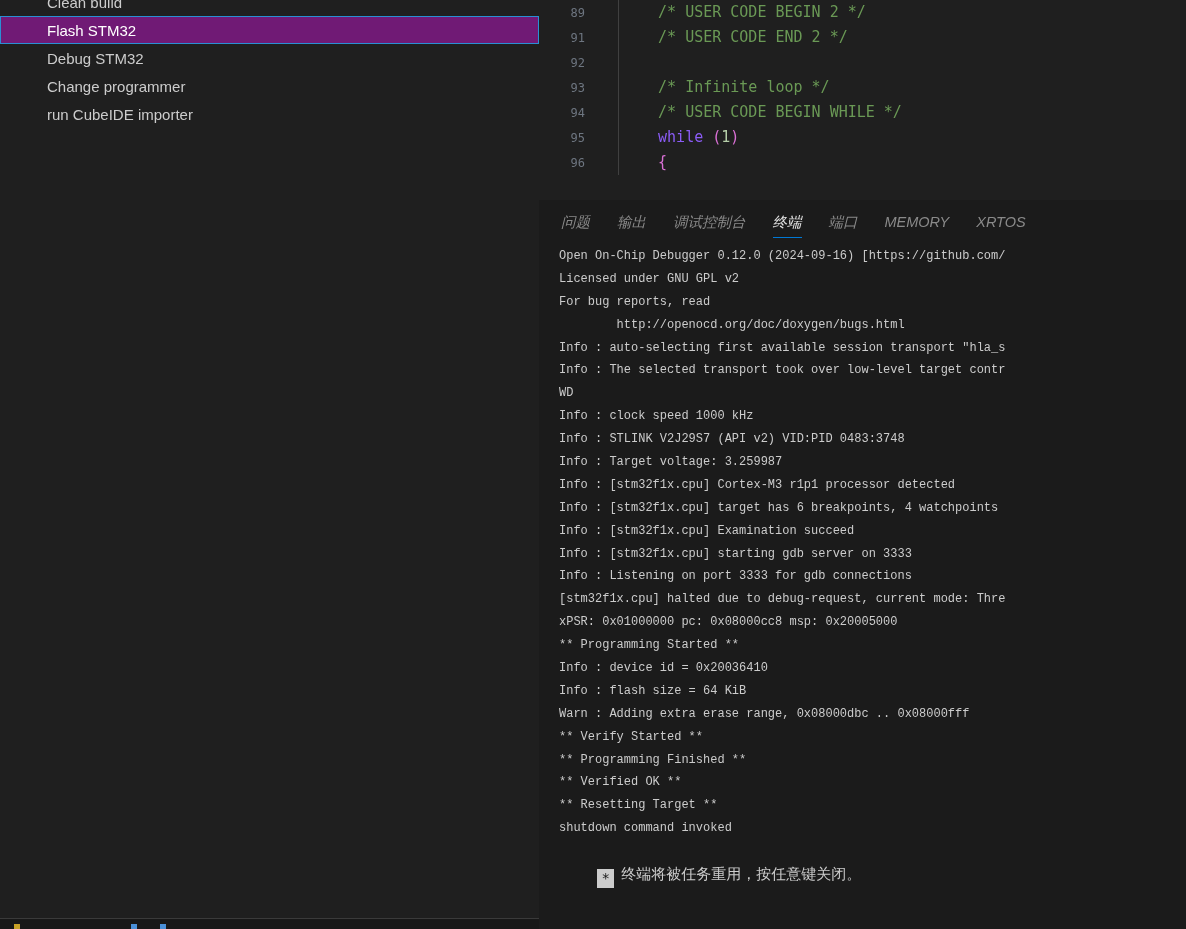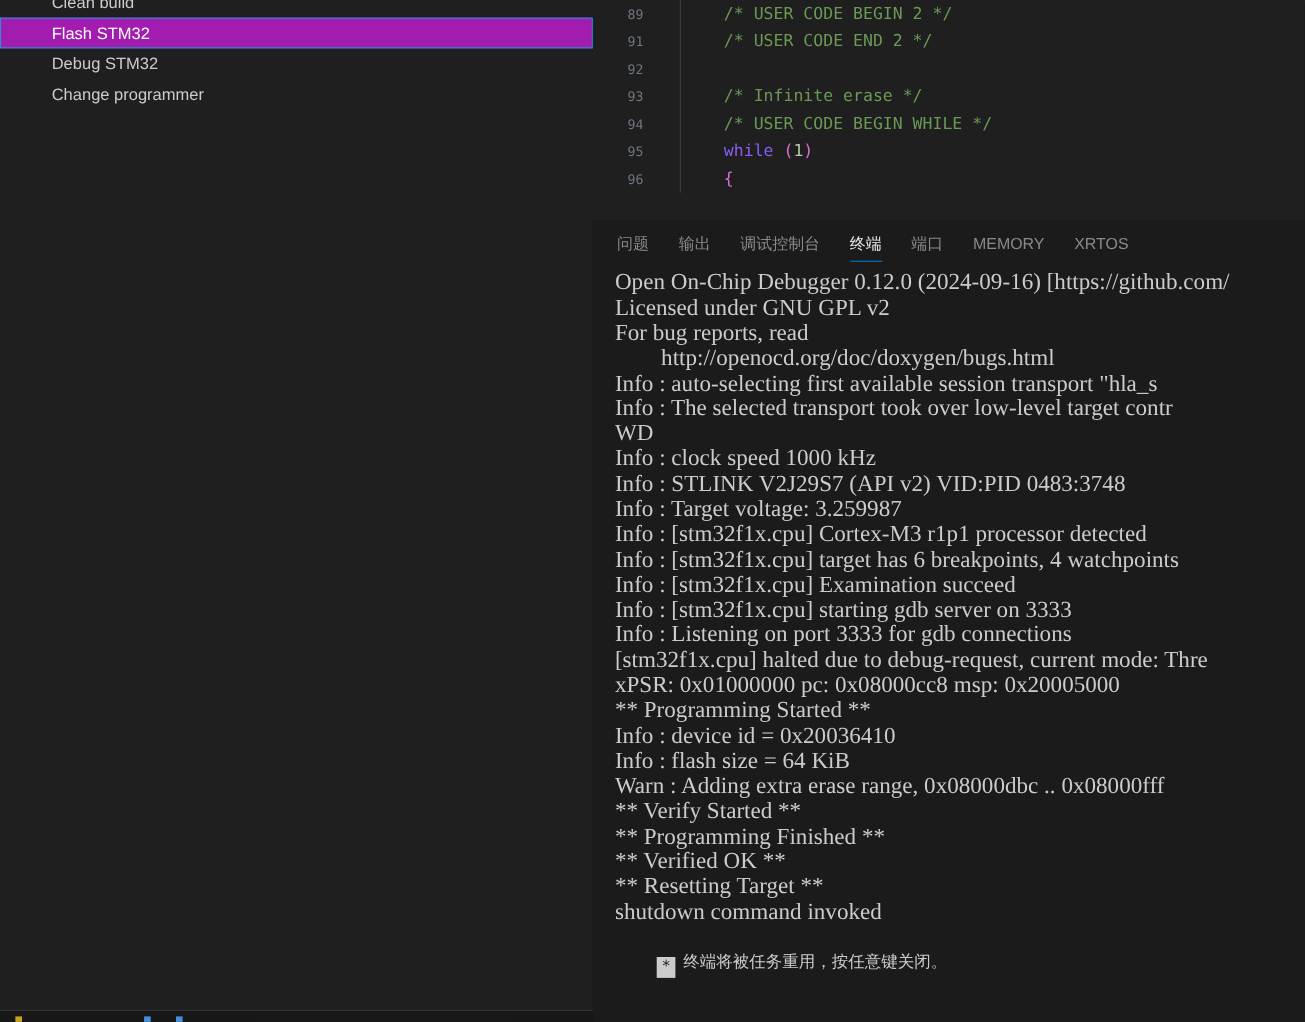--- a/index.html
+++ b/index.html
@@ -62,21 +62,21 @@
     height: 28px;
     line-height: 28px;
     padding: 0 12px 0 46px;
     color: #cccccc;
     font-size: 15px;
     white-space: nowrap;
     box-sizing: border-box;
     border: 1px solid transparent;
   }
   .menu-item.selected {
-    background: #a21caf;
+    background: #701a75;
     border: 1px solid #2a8fd4;
     color: #ffffff;
   }
 
   
   .editor {
     position: absolute;
     left: 539px;
     top: 0;
     width: 647px;
@@ -126,20 +126,21 @@
     height: 729px;
     background: #1b1b1b;
     overflow: hidden;
   }
   .panel-tabs {
     display: flex;
     align-items: center;
     height: 45px;
     padding-left: 22px;
     box-sizing: border-box;
+    font-style: italic;
   }
   .panel-tab {
     position: relative;
     margin-right: 27px;
     color: #8a8a8a;
     font-size: 14.5px;
     line-height: 45px;
     white-space: nowrap;
     font-family: "Liberation Sans", sans-serif;
   }
@@ -161,22 +162,22 @@
     right: 0;
     bottom: 0;
     padding-left: 20px;
     box-sizing: border-box;
     overflow: hidden;
   }
   .term-line {
     height: 22.9px;
     line-height: 22.9px;
     color: #cccccc;
-    font-family: Liberation Serif, serif;
-    font-size: 21px;
+    font-family: Liberation Mono, monospace;
+    font-size: 12px;
     white-space: pre;
     letter-spacing: 0px;
   }
   .term-line.cjk {
     font-family: "DejaVu Sans", "Liberation Sans", sans-serif;
     font-size: 15px;
   }
   .cursor-block {
     display: inline-block;
     width: 17px;
@@ -214,29 +215,30 @@
 
   <div class="top-strip"></div>
   <div class="top-strip-right"></div>
 
   <div class="menu-panel">
     <div class="menu-list" id="menu-list">
         <div class="menu-item">Clean build</div>
         <div class="menu-item selected">Flash STM32</div>
         <div class="menu-item">Debug STM32</div>
         <div class="menu-item">Change programmer</div>
+        <div class="menu-item">run CubeIDE importer</div>
       </div>
   </div>
 
   <div class="editor">
     <div id="editor-lines">
         <div class="code-line"><span class="gutter">89</span><span class="indent-guide"></span><span class="code-text"><span class="tok-comment">  /* USER CODE BEGIN 2 */</span></span></div>
         <div class="code-line"><span class="gutter">91</span><span class="indent-guide"></span><span class="code-text"><span class="tok-comment">  /* USER CODE END 2 */</span></span></div>
         <div class="code-line"><span class="gutter">92</span><span class="indent-guide"></span><span class="code-text"><span></span></span></div>
-        <div class="code-line"><span class="gutter">93</span><span class="indent-guide"></span><span class="code-text"><span class="tok-comment">  /* Infinite erase */</span></span></div>
+        <div class="code-line"><span class="gutter">93</span><span class="indent-guide"></span><span class="code-text"><span class="tok-comment">  /* Infinite loop */</span></span></div>
         <div class="code-line"><span class="gutter">94</span><span class="indent-guide"></span><span class="code-text"><span class="tok-comment">  /* USER CODE BEGIN WHILE */</span></span></div>
         <div class="code-line"><span class="gutter">95</span><span class="indent-guide"></span><span class="code-text"><span class="tok-keyword">  while </span><span class="tok-punct">(</span><span class="tok-number">1</span><span class="tok-punct">)</span></span></div>
         <div class="code-line"><span class="gutter">96</span><span class="indent-guide"></span><span class="code-text"><span class="tok-punct">  {</span></span></div>
       </div>
   </div>
 
   <div class="panel">
     <div class="panel-tabs" id="panel-tabs">
         <div class="panel-tab">问题</div>
         <div class="panel-tab">输出</div>

